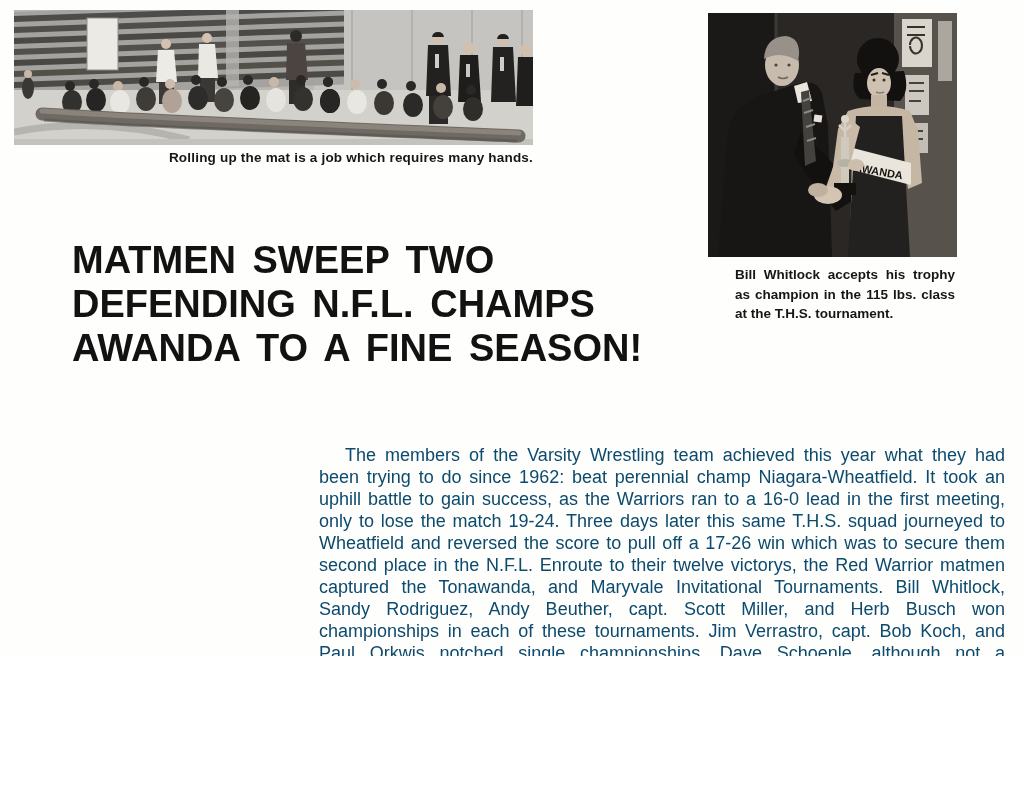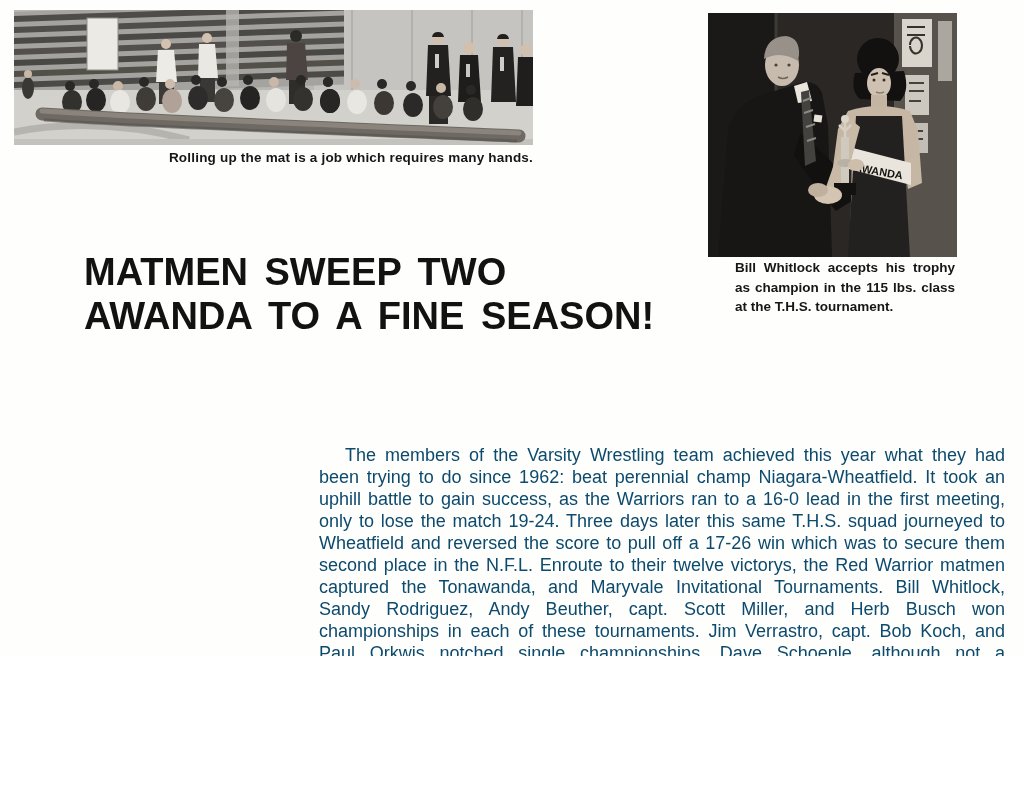--- a/index.html
+++ b/index.html
@@ -19,32 +19,32 @@
     position:absolute;left:708px;top:13px;width:249px;height:244px;
   }
   .photo-mat svg,.photo-trophy svg{display:block;width:100%;height:100%;}
   .caption-mat{
     position:absolute;left:14px;top:150px;width:519px;
     text-align:right;
     font-size:13.5px;font-weight:bold;letter-spacing:.2px;
     color:#161616;
   }
   .caption-trophy{
-    position:absolute;left:735px;top:258px;width:220px;
+    position:absolute;left:735px;top:265px;width:220px;
     font-size:13.5px;font-weight:bold;line-height:19.5px;
     color:#161616;
   }
   .caption-trophy .cap-line{
     text-align:justify;text-align-last:justify;
   }
   .caption-trophy .cap-line.last{
     text-align:center;text-align-last:left;
   }
   .headline{
-    position:absolute;left:68px;top:234px;margin:16px;
+    position:absolute;left:68px;top:234px;margin:4px;
     font-size:38px;font-weight:bold;line-height:44px;
     letter-spacing:0px;word-spacing:6px;
     color:#121212;
   }
   .headline .hl-line{display:block;white-space:nowrap;}
   .article-body{
     position:absolute;left:319px;top:444px;width:686px;margin:0;
     font-size:18px;line-height:22px;
     text-align:justify;text-indent:26px;
     word-spacing:1px;
@@ -230,18 +230,19 @@
   </figure>
 
   <div class="caption-trophy">
     <div class="cap-line">Bill Whitlock accepts his trophy</div>
     <div class="cap-line">as champion in the 115 lbs. class</div>
     <div class="cap-line last">at the T.H.S. tournament.</div>
   </div>
 
   <h1 class="headline">
     <span class="hl-line">MATMEN SWEEP TWO</span>
+    <span class="hl-line">DEFENDING N.F.L. CHAMPS</span>
     <span class="hl-line">AWANDA TO A FINE SEASON!</span>
   </h1>
 
   <p class="article-body">The members of the Varsity Wrestling team achieved this year what they had been trying to do since 1962: beat perennial champ Niagara-Wheatfield. It took an uphill battle to gain success, as the Warriors ran to a 16-0 lead in the first meeting, only to lose the match 19-24. Three days later this same T.H.S. squad journeyed to Wheatfield and reversed the score to pull off a 17-26 win which was to secure them second place in the N.F.L. Enroute to their twelve victorys, the Red Warrior matmen captured the Tonawanda, and Maryvale Invitational Tournaments. Bill Whitlock, Sandy Rodriguez, Andy Beuther, capt. Scott Miller, and Herb Busch won championships in each of these tournaments. Jim Verrastro, capt. Bob Koch, and Paul Orkwis notched single championships. Dave Schoenle, although not a tournament winner, had the second best record on the team, and knocked two opponents from the lofty ranks of unbeaten. Greg Kramer, John Orkwis, Joe Yeaw, and Charlie Feno also were invaluable in many Warrior victories. Never before has a Tonawanda team had such experience and depth. The T.H.S. backup team could have beaten most of the N.F.L. opponents, but was forced to sit out because the starters were that good. With the return of Verrastro, Schoenle and Beutner, a fine team is also expected for next year.</p>
 
 </div>
 
 </body></html>

